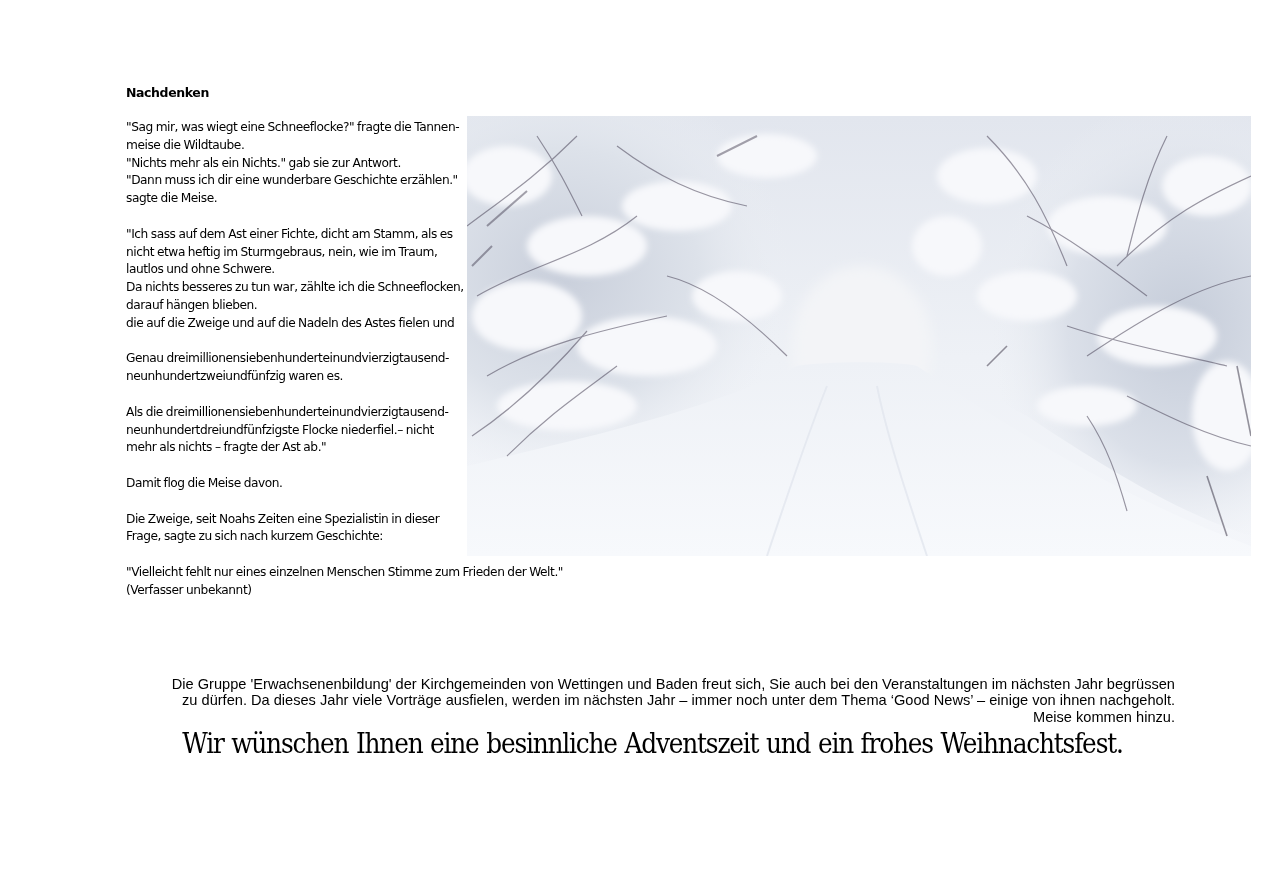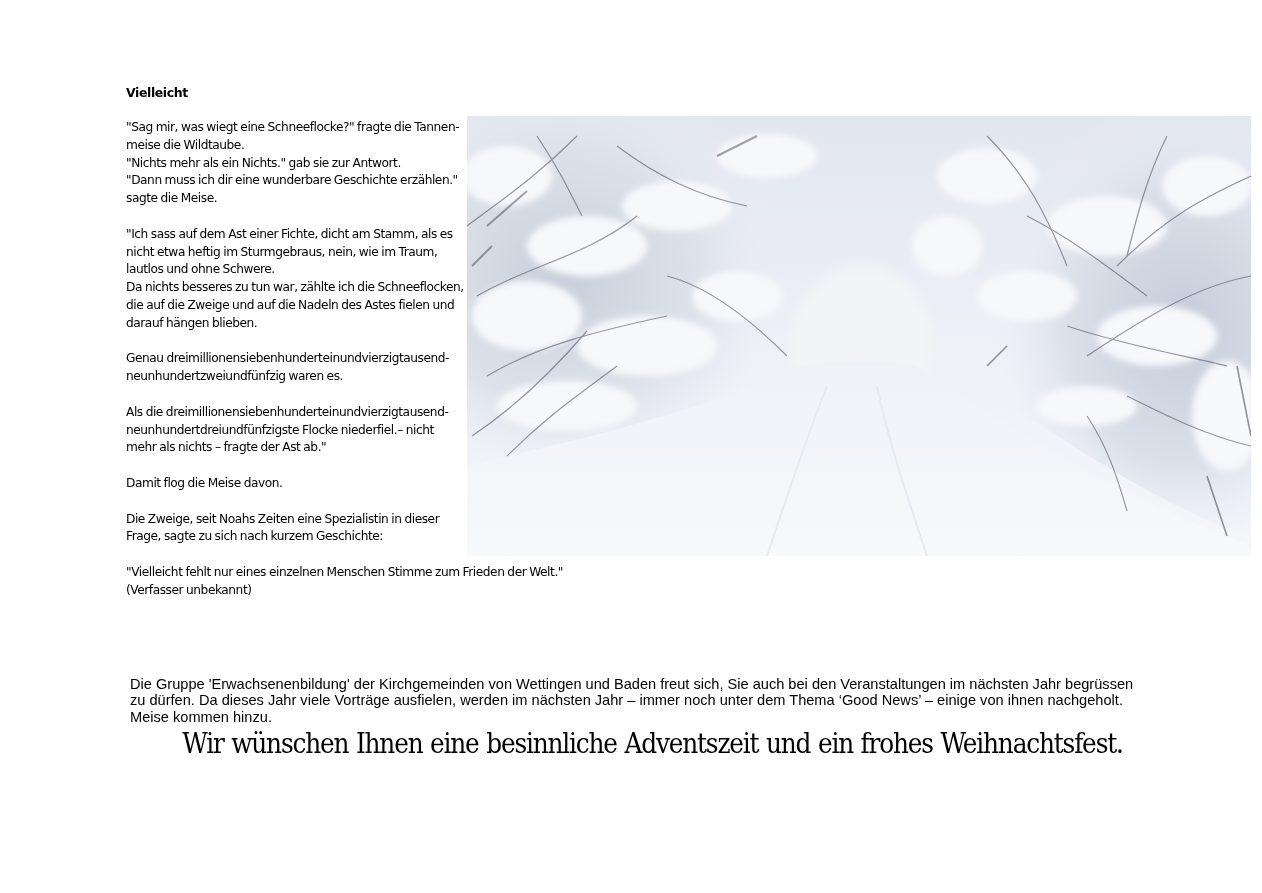--- a/index.html
+++ b/index.html
@@ -16,51 +16,51 @@
   }
   .poem .line { display: block; white-space: nowrap; }
   .poem .gap { display: block; height: 17.8px; }
   .photo {
     position: absolute; left: 467px; top: 116px; width: 784px; height: 440px;
     overflow: hidden; background: #e6eaf0;
   }
   .photo svg { display: block; width: 100%; height: 100%; }
   .announcement {
     position: absolute; left: 130px; top: 676px; width: 1045px;
-    text-align: left; font-family: "Liberation Sans", sans-serif;
+    text-align: right; font-family: "Liberation Sans", sans-serif;
     font-size: 14.6px; line-height: 16.4px; margin: 0;
   }
   .greeting {
     position: absolute; left: 130px; top: 724px; width: 1045px;
     text-align: center; font-family: "DejaVu Serif", serif;
     font-size: 27px; line-height: 40px; margin: 0;
     letter-spacing: -1.3px; word-spacing: 1px; transform: scaleX(0.92);
   }
 </style>
 </head>
 <body>
 
-<h3 class="poem-title">Vielleicht</h3>
+<h3 class="poem-title">Nachdenken</h3>
 
 <div class="poem">
   <div>
     <span class="line">"Sag mir, was wiegt eine Schneeflocke?" fragte die Tannen-</span>
     <span class="line">meise die Wildtaube.</span>
     <span class="line">"Nichts mehr als ein Nichts." gab sie zur Antwort.</span>
     <span class="line">"Dann muss ich dir eine wunderbare Geschichte erzählen."</span>
     <span class="line">sagte die Meise.</span>
   </div>
   <span class="gap"></span>
   <div>
     <span class="line">"Ich sass auf dem Ast einer Fichte, dicht am Stamm, als es</span>
     <span class="line">nicht etwa heftig im Sturmgebraus, nein, wie im Traum,</span>
     <span class="line">lautlos und ohne Schwere.</span>
     <span class="line">Da nichts besseres zu tun war, zählte ich die Schneeflocken,</span>
+    <span class="line">darauf hängen blieben.</span>
     <span class="line">die auf die Zweige und auf die Nadeln des Astes fielen und</span>
-    <span class="line">darauf hängen blieben.</span>
   </div>
   <span class="gap"></span>
   <div>
     <span class="line">Genau dreimillionensiebenhunderteinundvierzigtausend-</span>
     <span class="line">neunhundertzweiundfünfzig waren es.</span>
   </div>
   <span class="gap"></span>
   <div>
     <span class="line">Als die dreimillionensiebenhunderteinundvierzigtausend-</span>
     <span class="line">neunhundertdreiundfünfzigste Flocke niederfiel.– nicht</span>

